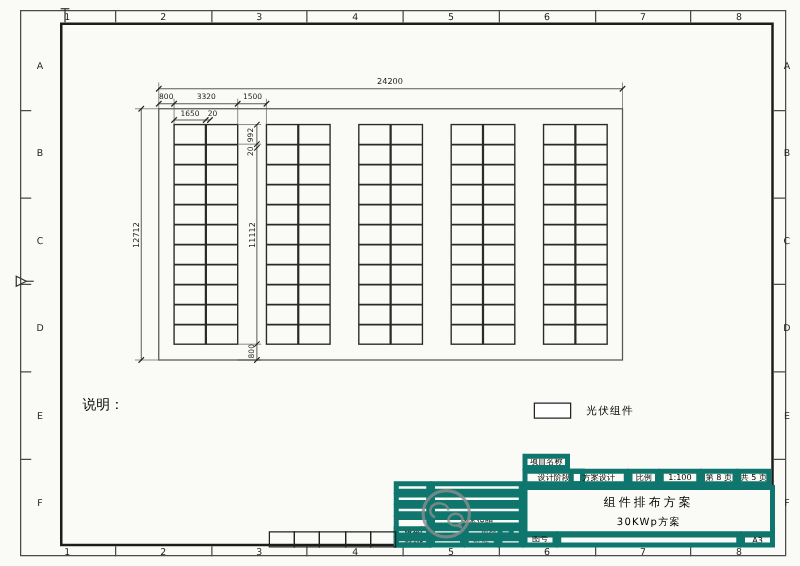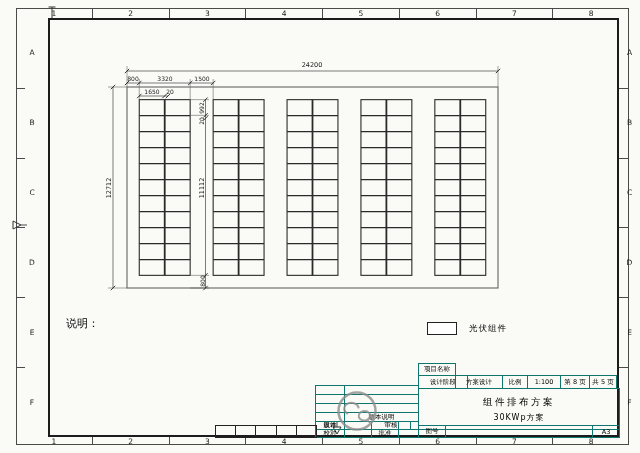--- a/index.html
+++ b/index.html
@@ -34,21 +34,21 @@
   .notes-title{font-size:11px;margin-bottom:1px}
   .notes-text{font-size:10.5px;line-height:13px;white-space:pre-line}
 
   
   .legend{position:absolute;left:427px;top:322px;display:flex;align-items:center;gap:12px}
   .legend-box{width:30px;height:13px;border:1px solid #222;background:#fff}
   .legend-label{font-size:8.5px;color:#000;letter-spacing:1px}
 
   
   .tb{position:absolute;left:315px;top:363px;width:305px;height:75px;font-size:6.5px}
-  .tb .c{position:absolute;border:1px solid #0f766e;display:flex;align-items:center;justify-content:center;color:#000;white-space:nowrap;overflow:hidden;background:transparent}
+  .tb .c{position:absolute;border:4px solid #0f766e;display:flex;align-items:center;justify-content:center;color:#000;white-space:nowrap;overflow:hidden;background:transparent}
   .tb .c.left-al{justify-content:flex-start;padding-left:4px}
   .tb .c.big{flex-direction:column;gap:3px}
   .tb .t1{font-size:9.5px;letter-spacing:2.5px}
   .tb .t2{font-size:8px;letter-spacing:1px}
 
   
   .rev-strip{position:absolute;left:215px;top:425px;width:101px;height:13px;display:flex}
   .rev-cell{flex:1;border:1px solid #222;margin-right:-1px}
 
   

